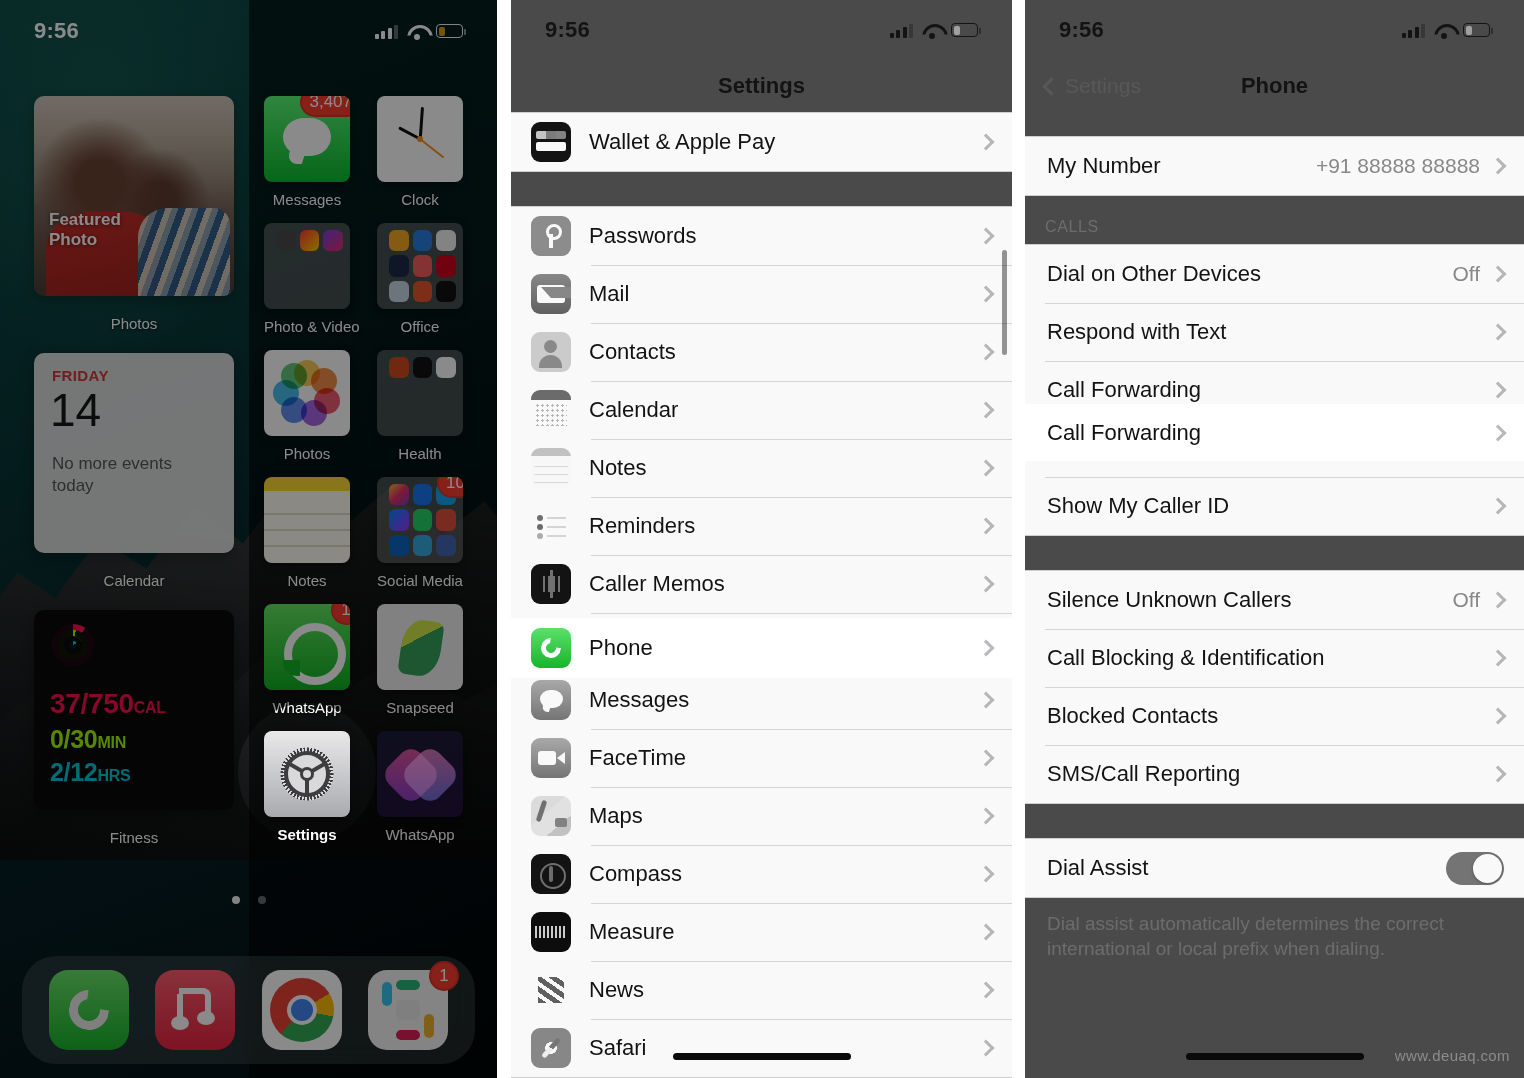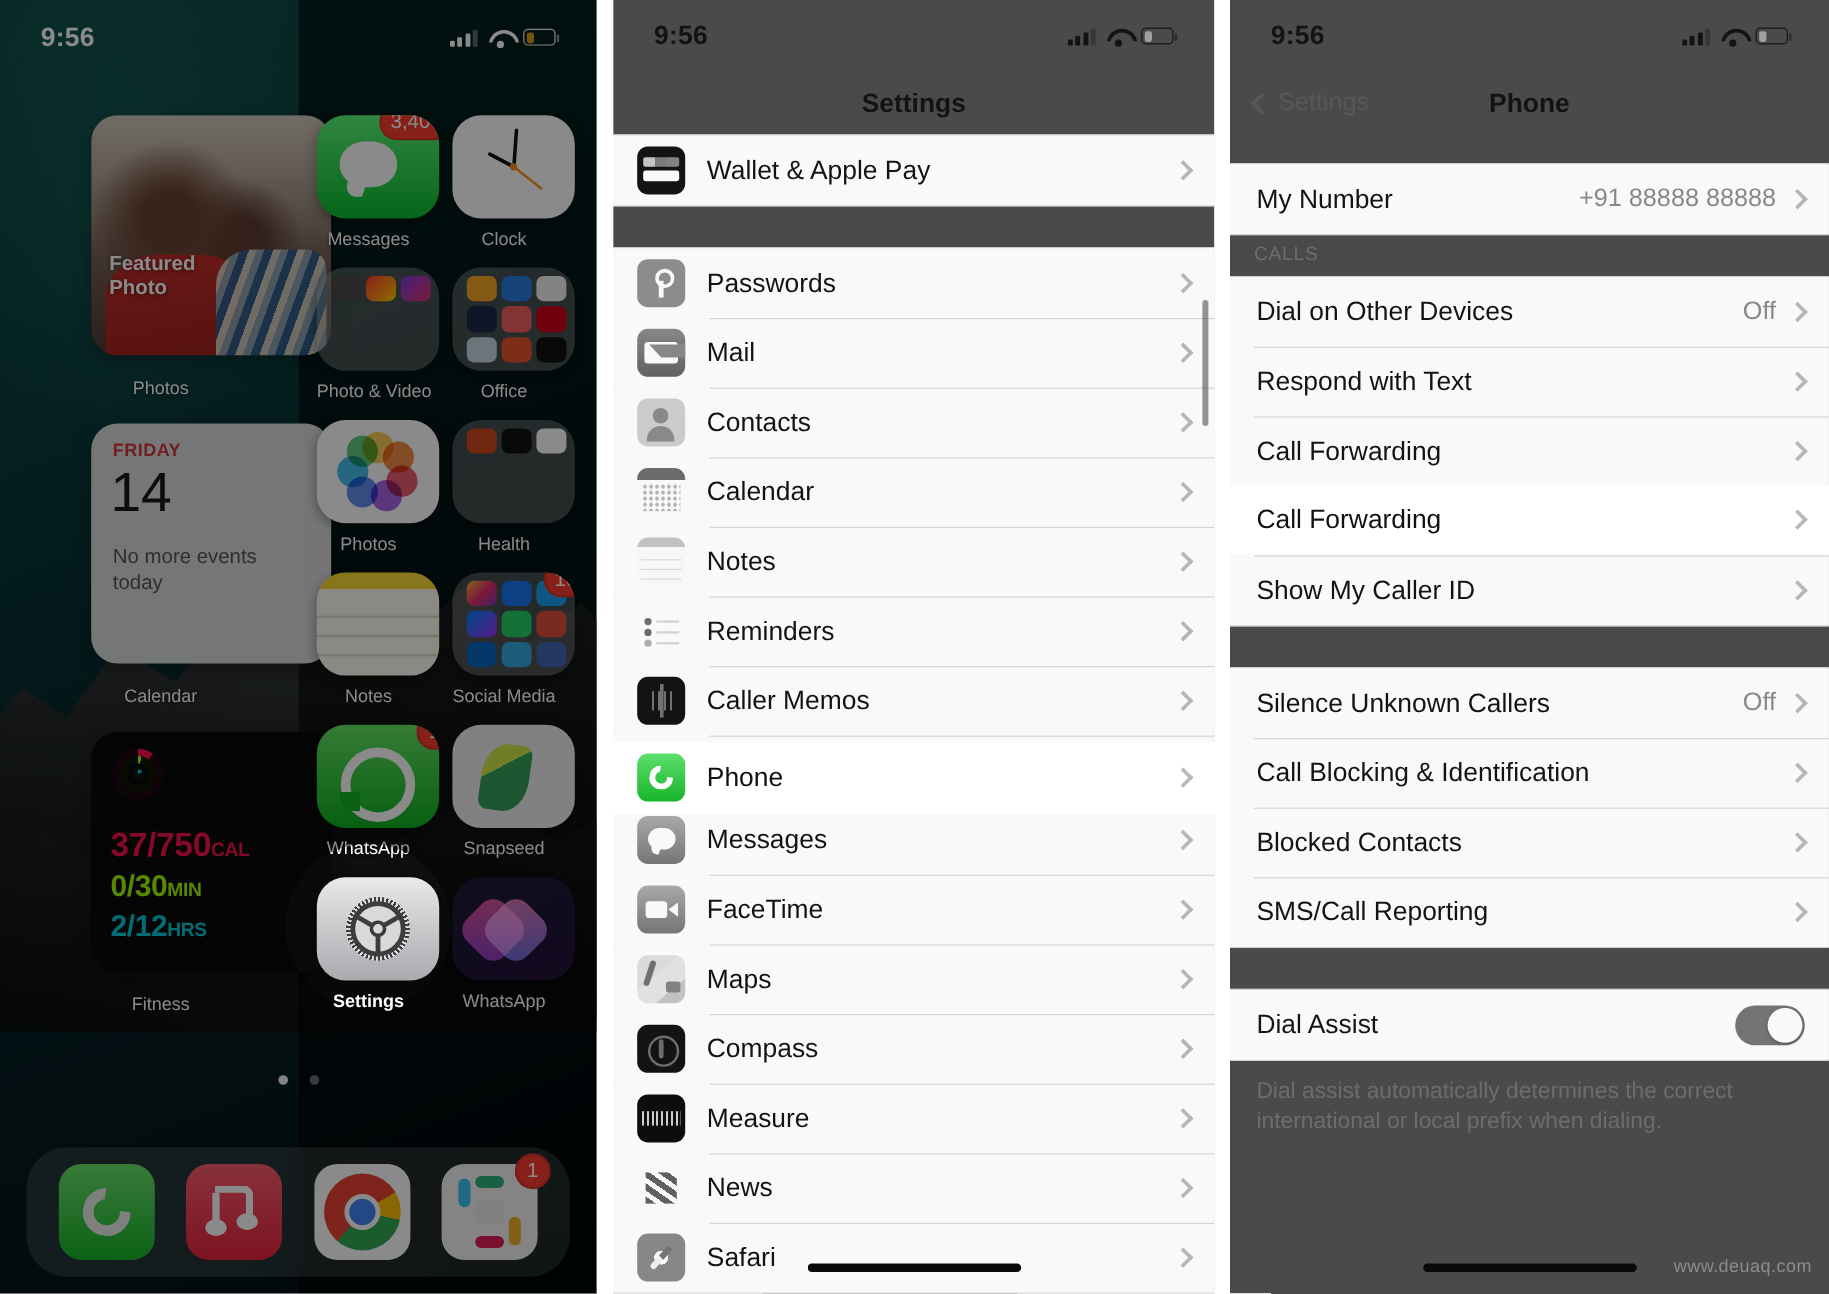--- a/index.html
+++ b/index.html
@@ -75,23 +75,22 @@
   .batt::after { content:''; position:absolute; right:-4px; top:4px; width:2px; height:6px;
                  background: currentColor; border-radius: 0 1px 1px 0; opacity:.55; }
   .batt .fill { position: absolute; left: 1.5px; top: 1.5px; bottom: 1.5px; width: 27%;
                 background: #e8a317; border-radius: 2px; }
 
   .home-sb { color: #ffffff; }
 
   
   .hs-grid { position: absolute; left: 0; right: 0; top: 78px; }
   .widget {
-    position: absolute; border-radius: 22px; overflow: hidden;
+    position: absolute; border-radius: 10px; overflow: hidden;
     box-shadow: 0 4px 14px rgba(0,0,0,.28);
-    margin-left: 42px;
   }
   #w-photos { left: 34px; top: 18px; width: 200px; height: 200px; }
   .photo-bg {
     position: absolute; inset: 0;
     background:
       radial-gradient(circle at 33% 44%, #6a4334 0 14%, rgba(106,67,52,0) 38%),
       radial-gradient(circle at 62% 52%, #5d3b30 0 11%, rgba(93,59,48,0) 32%),
       linear-gradient(180deg, #cfc6bb 0%, #b8ab9c 22%, #9c8d7e 40%, #7b675b 56%, #6b5147 72%, #4d3a33 100%);
   }
   .photo-shirt {
@@ -126,21 +125,21 @@
     box-shadow: inset 0 0 0 5px #0a0a0a; }
   .fit-rows { position:absolute; left:16px; top:76px; }
   .fit-row { font-size: 25px; font-weight: 700; line-height: 1.32; letter-spacing:-.3px; }
   .fit-row span { font-size: 16px; font-weight: 700; }
   .fit-row.cal { color: #fa114f; }
   .fit-row.min { color: #a3f900; }
   .fit-row.hrs { color: #04c7d9; }
 
   .appicon { position: absolute; width: 86px; }
   .appicon .glyph {
-    width: 102px; height: 86px; border-radius: 24px; position: relative; overflow: hidden;
+    width: 86px; height: 86px; border-radius: 8px; position: relative; overflow: hidden;
     box-shadow: 0 3px 10px rgba(0,0,0,.35);
     padding-left: 12px;
   }
   .appicon .name {
     margin-top: 9px; text-align: center; color: #fff; font-size: 15px;
     text-shadow: 0 1px 3px rgba(0,0,0,.65); white-space: nowrap;
   }
   .badge {
     position: absolute; top: -9px; right: -11px; min-width: 30px; height: 30px;
     border-radius: 15px; background: #fb3b30; color: #fff; font-size: 17px;
@@ -269,21 +268,21 @@
          position: relative; }
   .row + .row::before { content:''; position:absolute; left: 80px; right: 0; top: 0; height: .8px; background:#d9d9dc; }
   .row.noicon + .row.noicon::before { left: 20px; }
   .row .ico { width: 40px; height: 40px; border-radius: 9px; flex:none; margin-right: 18px;
               position: relative; overflow: hidden; }
   .row .label { font-size: 22px; color:#111; flex: 1; }
   .row .value { font-size: 21px; color:#8a8a8e; margin-right: 12px; white-space: nowrap; }
   .row .chev-right { margin-right: 20px; }
   .row.noicon { padding-left: 22px; }
 
-  .sec-hdr { font-size: 16px; color:#6d6d72; letter-spacing:.6px; padding: 8px 0 8px 20px; }
+  .sec-hdr { font-size: 16px; color:#6d6d72; letter-spacing:.6px; padding: 22px 0 8px 20px; }
 
   
   .hl { position:absolute; left:0; right:0; z-index: 9; background:#ffffff;
         display:flex; align-items:center; }
   .hl .label { font-size: 22px; color:#111; flex:1; }
   .hl .chev-right { margin-right: 20px; }
 
   .toggle { width: 58px; height: 33px; border-radius: 17px; background:#1eac3f; position:relative;
             margin-right: 20px; flex:none; }
   .toggle .knob { position:absolute; right:2px; top:2px; width:29px; height:29px; border-radius:50%;

